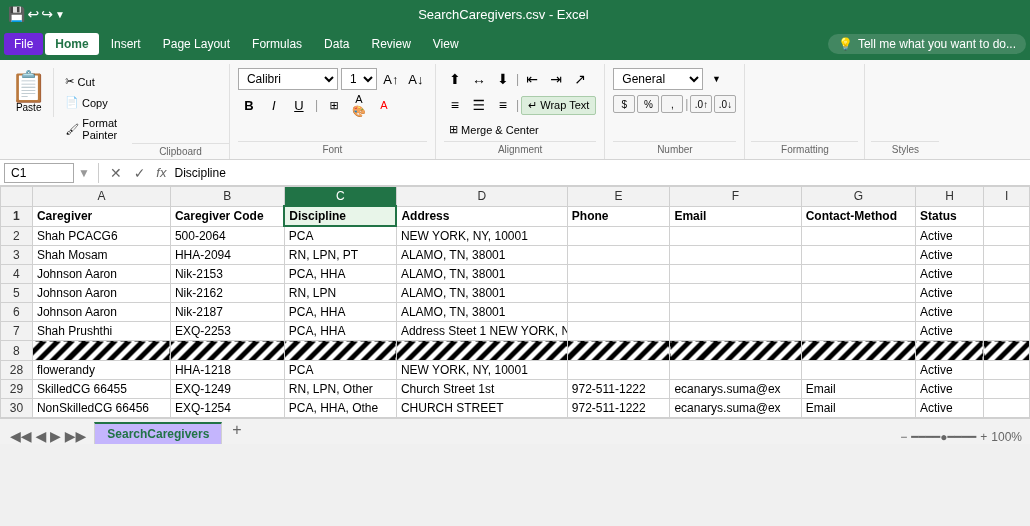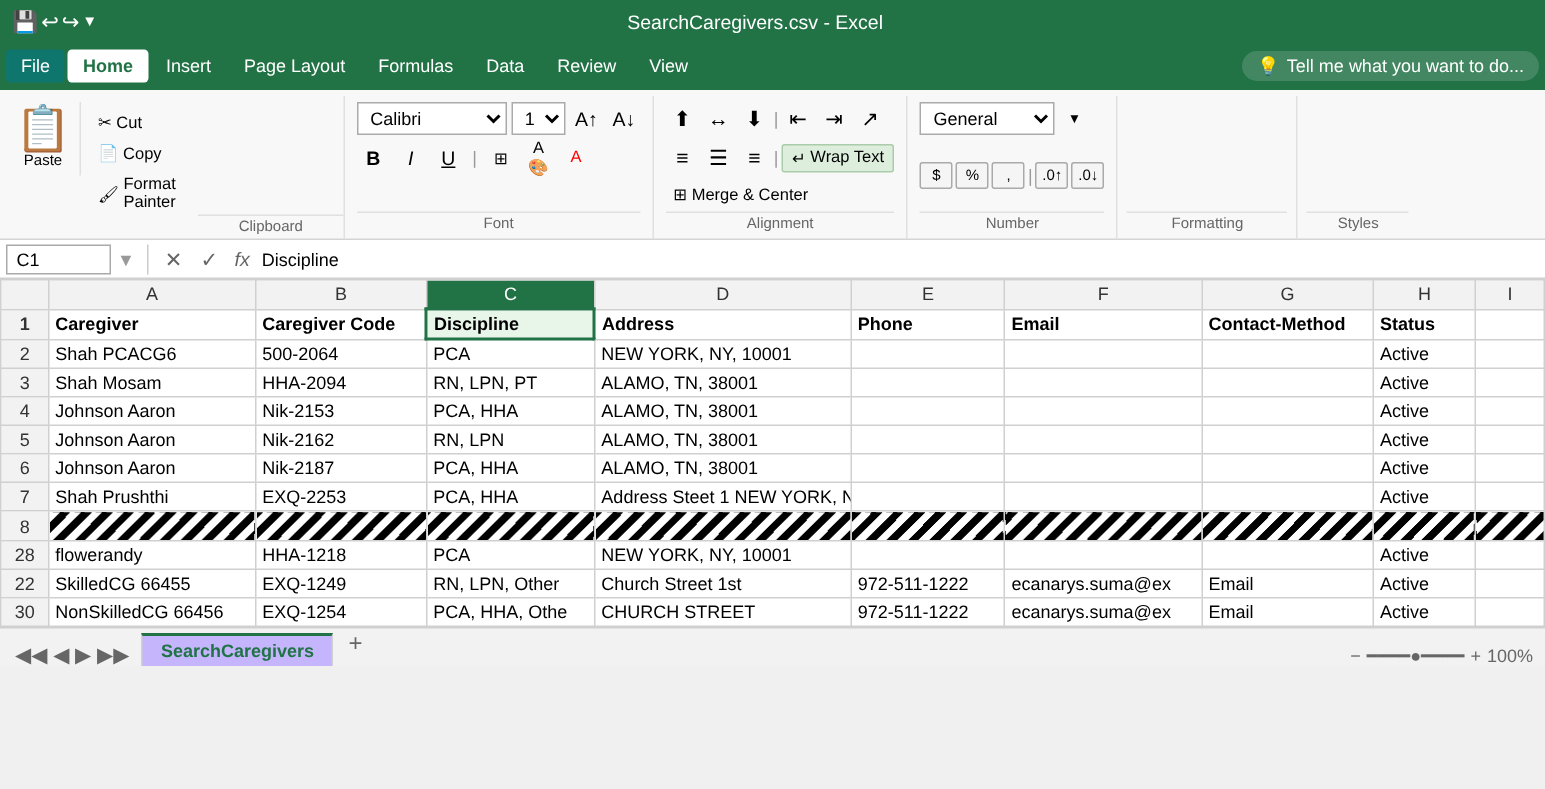--- a/index.html
+++ b/index.html
@@ -29,21 +29,21 @@
       gap: 2px;
     }
     .menu-item {
       color: white;
       padding: 4px 10px;
       cursor: pointer;
       border-radius: 3px;
       font-size: 12px;
     }
     .menu-item.active { background: white; color: #217346; font-weight: bold; }
-    .menu-item.file { background: #0f766e; }
+    .menu-item.file { background: #6d28d9; }
     .tell-me {
       margin-left: auto;
       display: flex;
       align-items: center;
       background: rgba(255,255,255,0.15);
       border-radius: 12px;
       padding: 3px 10px;
       color: white;
       font-size: 12px;
       gap: 5px;
@@ -402,21 +402,21 @@
         <div class="ribbon-btn-sm">
           <span>⊞</span>
           <span>Merge &amp; Center</span>
         </div>
       </div>
     </div>
     <div class="ribbon-group-label">Alignment</div>
   </div>
 
   <div class="ribbon-group number-group">
-    <div style="display:flex;flex-direction:column;gap:16px;width:100%;">
+    <div style="display:flex;flex-direction:column;gap:3px;width:100%;">
       <div style="display:flex;align-items:center;gap:2px;">
         <select class="num-select">
           <option>General</option>
         </select>
         <button class="font-btn" style="font-size:9px;">▼</button>
       </div>
       <div class="number-row">
         <button class="num-btn">$</button>
         <button class="num-btn">%</button>
         <button class="num-btn">,</button>
@@ -586,21 +586,21 @@
           <td>PCA</td>
           <td>NEW YORK, NY, 10001</td>
           <td></td>
           <td></td>
           <td></td>
           <td>Active</td>
           <td></td>
         </tr>
 
         <tr>
-          <td class="row-header">22</td>
+          <td class="row-header">29</td>
           <td>SkilledCG 66455</td>
           <td>EXQ-1249</td>
           <td>RN, LPN, Other</td>
           <td>Church Street  1st</td>
           <td>972-511-1222</td>
           <td>ecanarys.suma@ex</td>
           <td>Email</td>
           <td>Active</td>
           <td></td>
         </tr>

